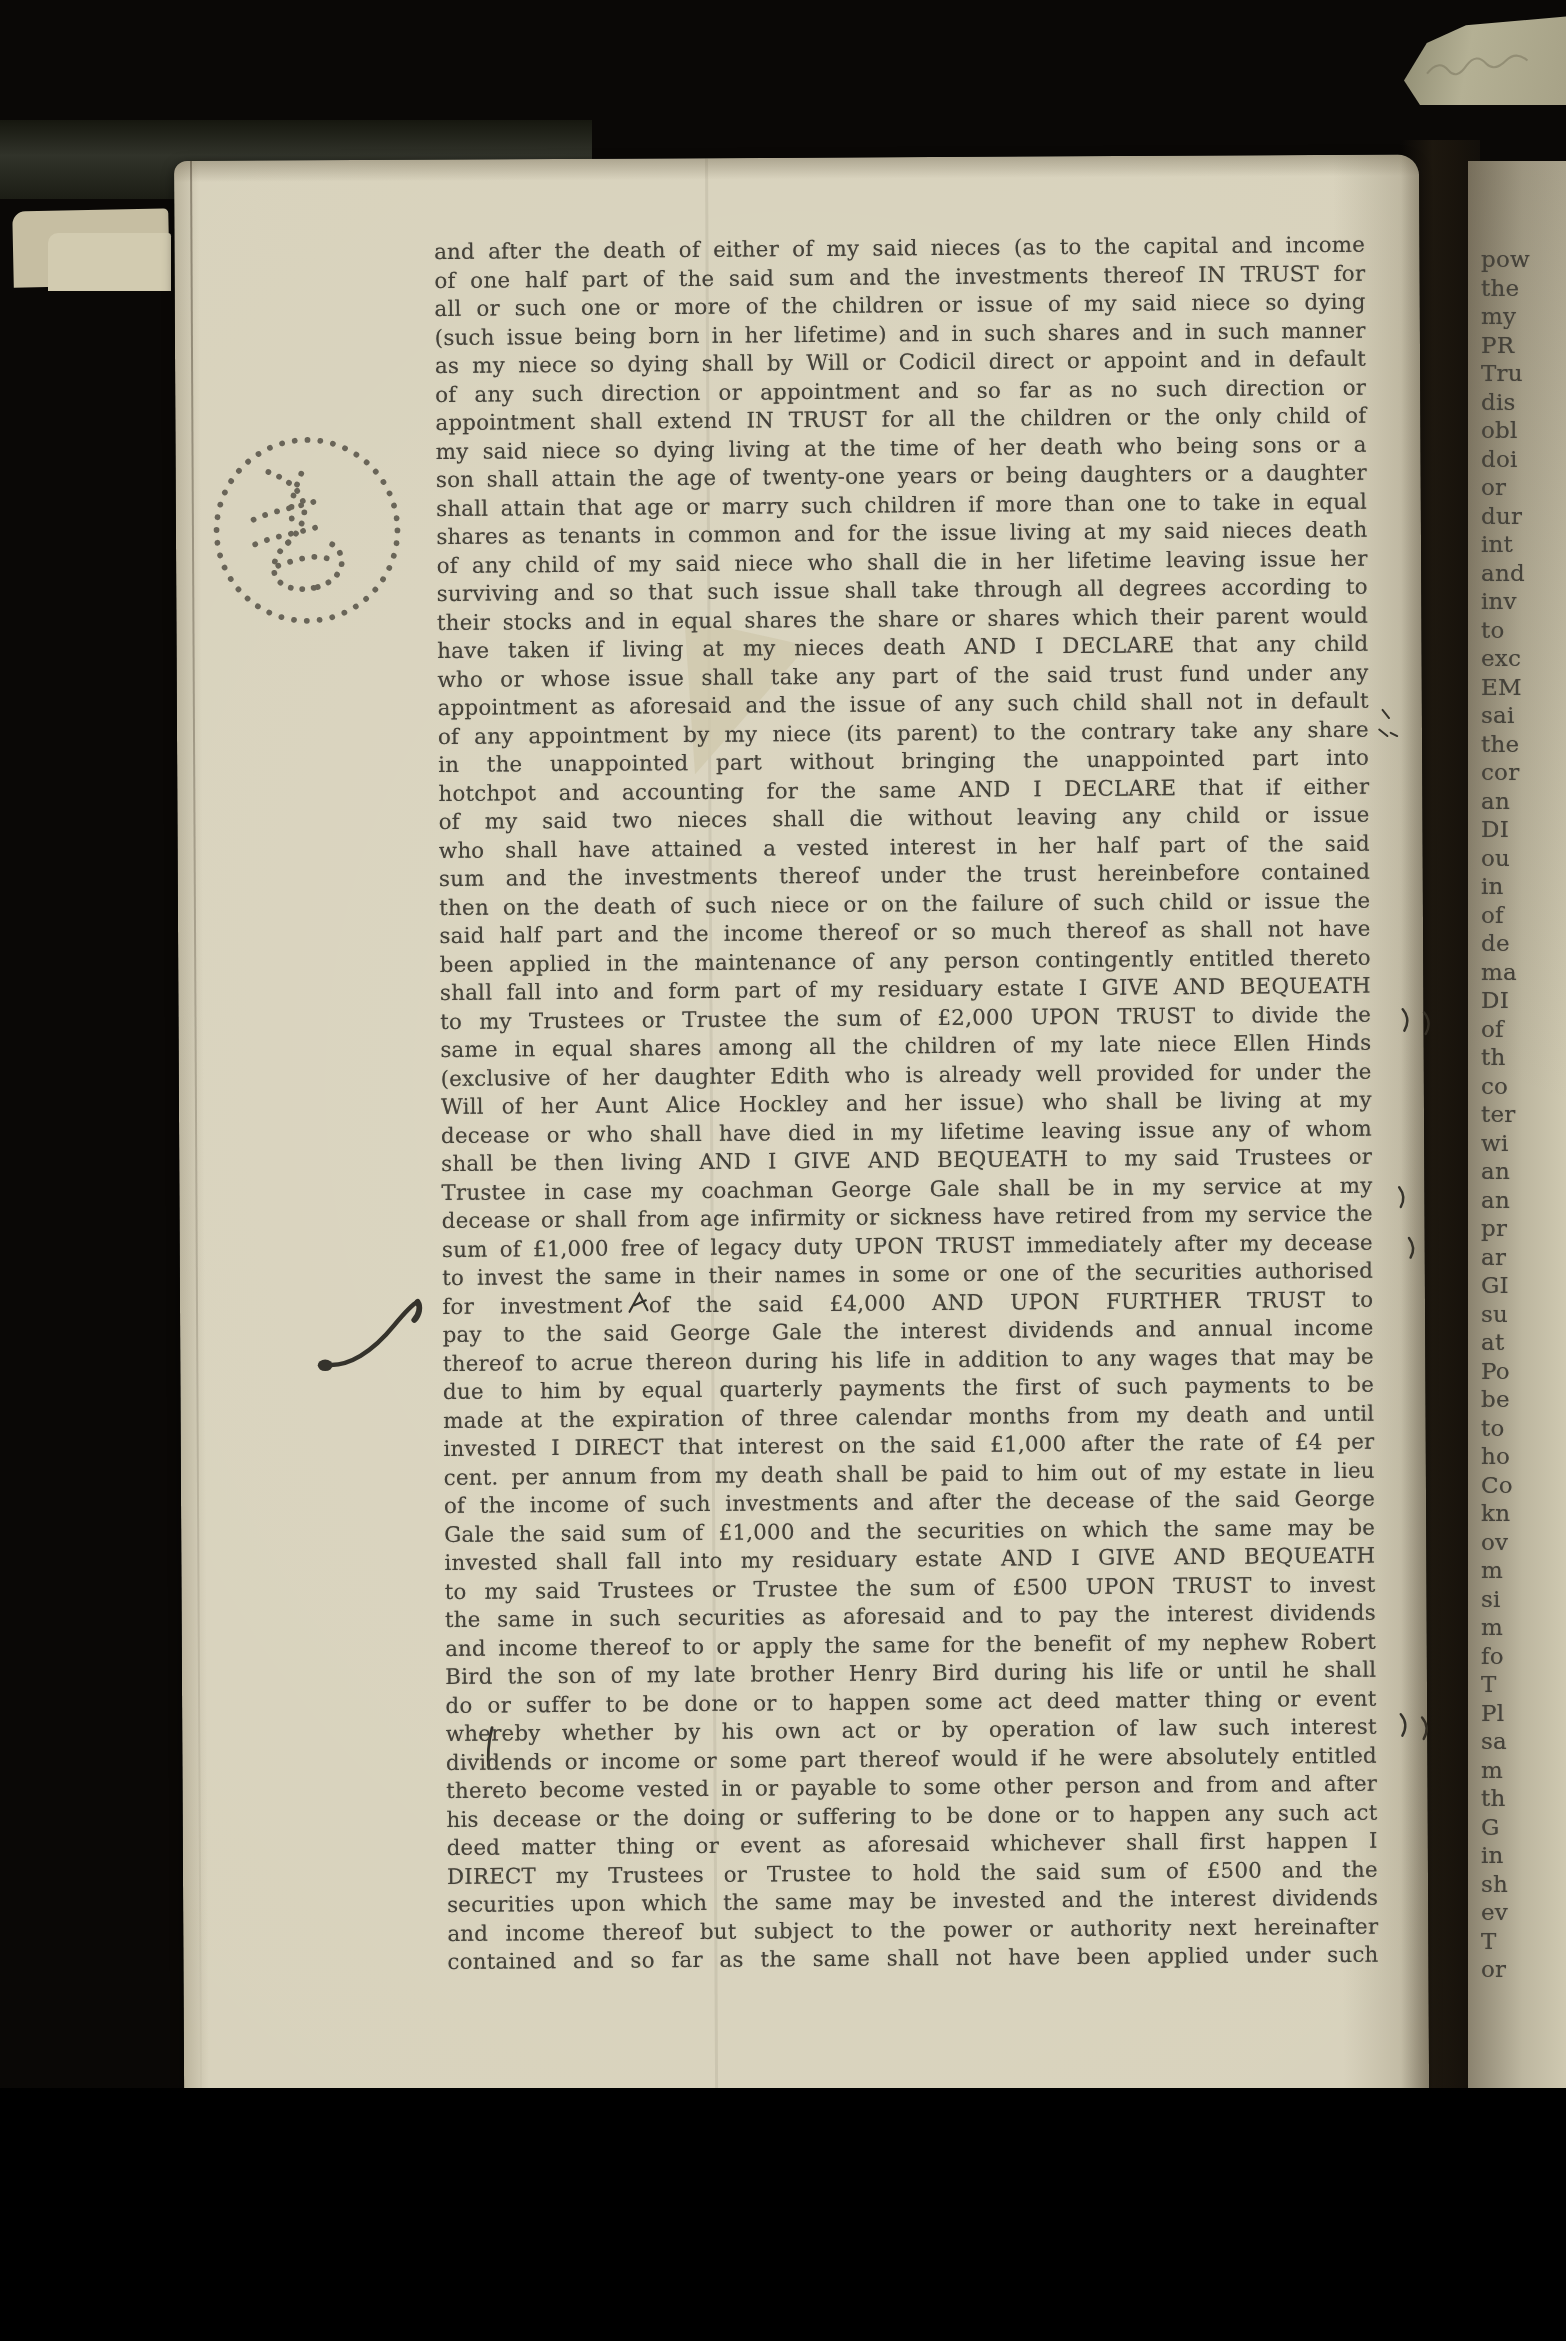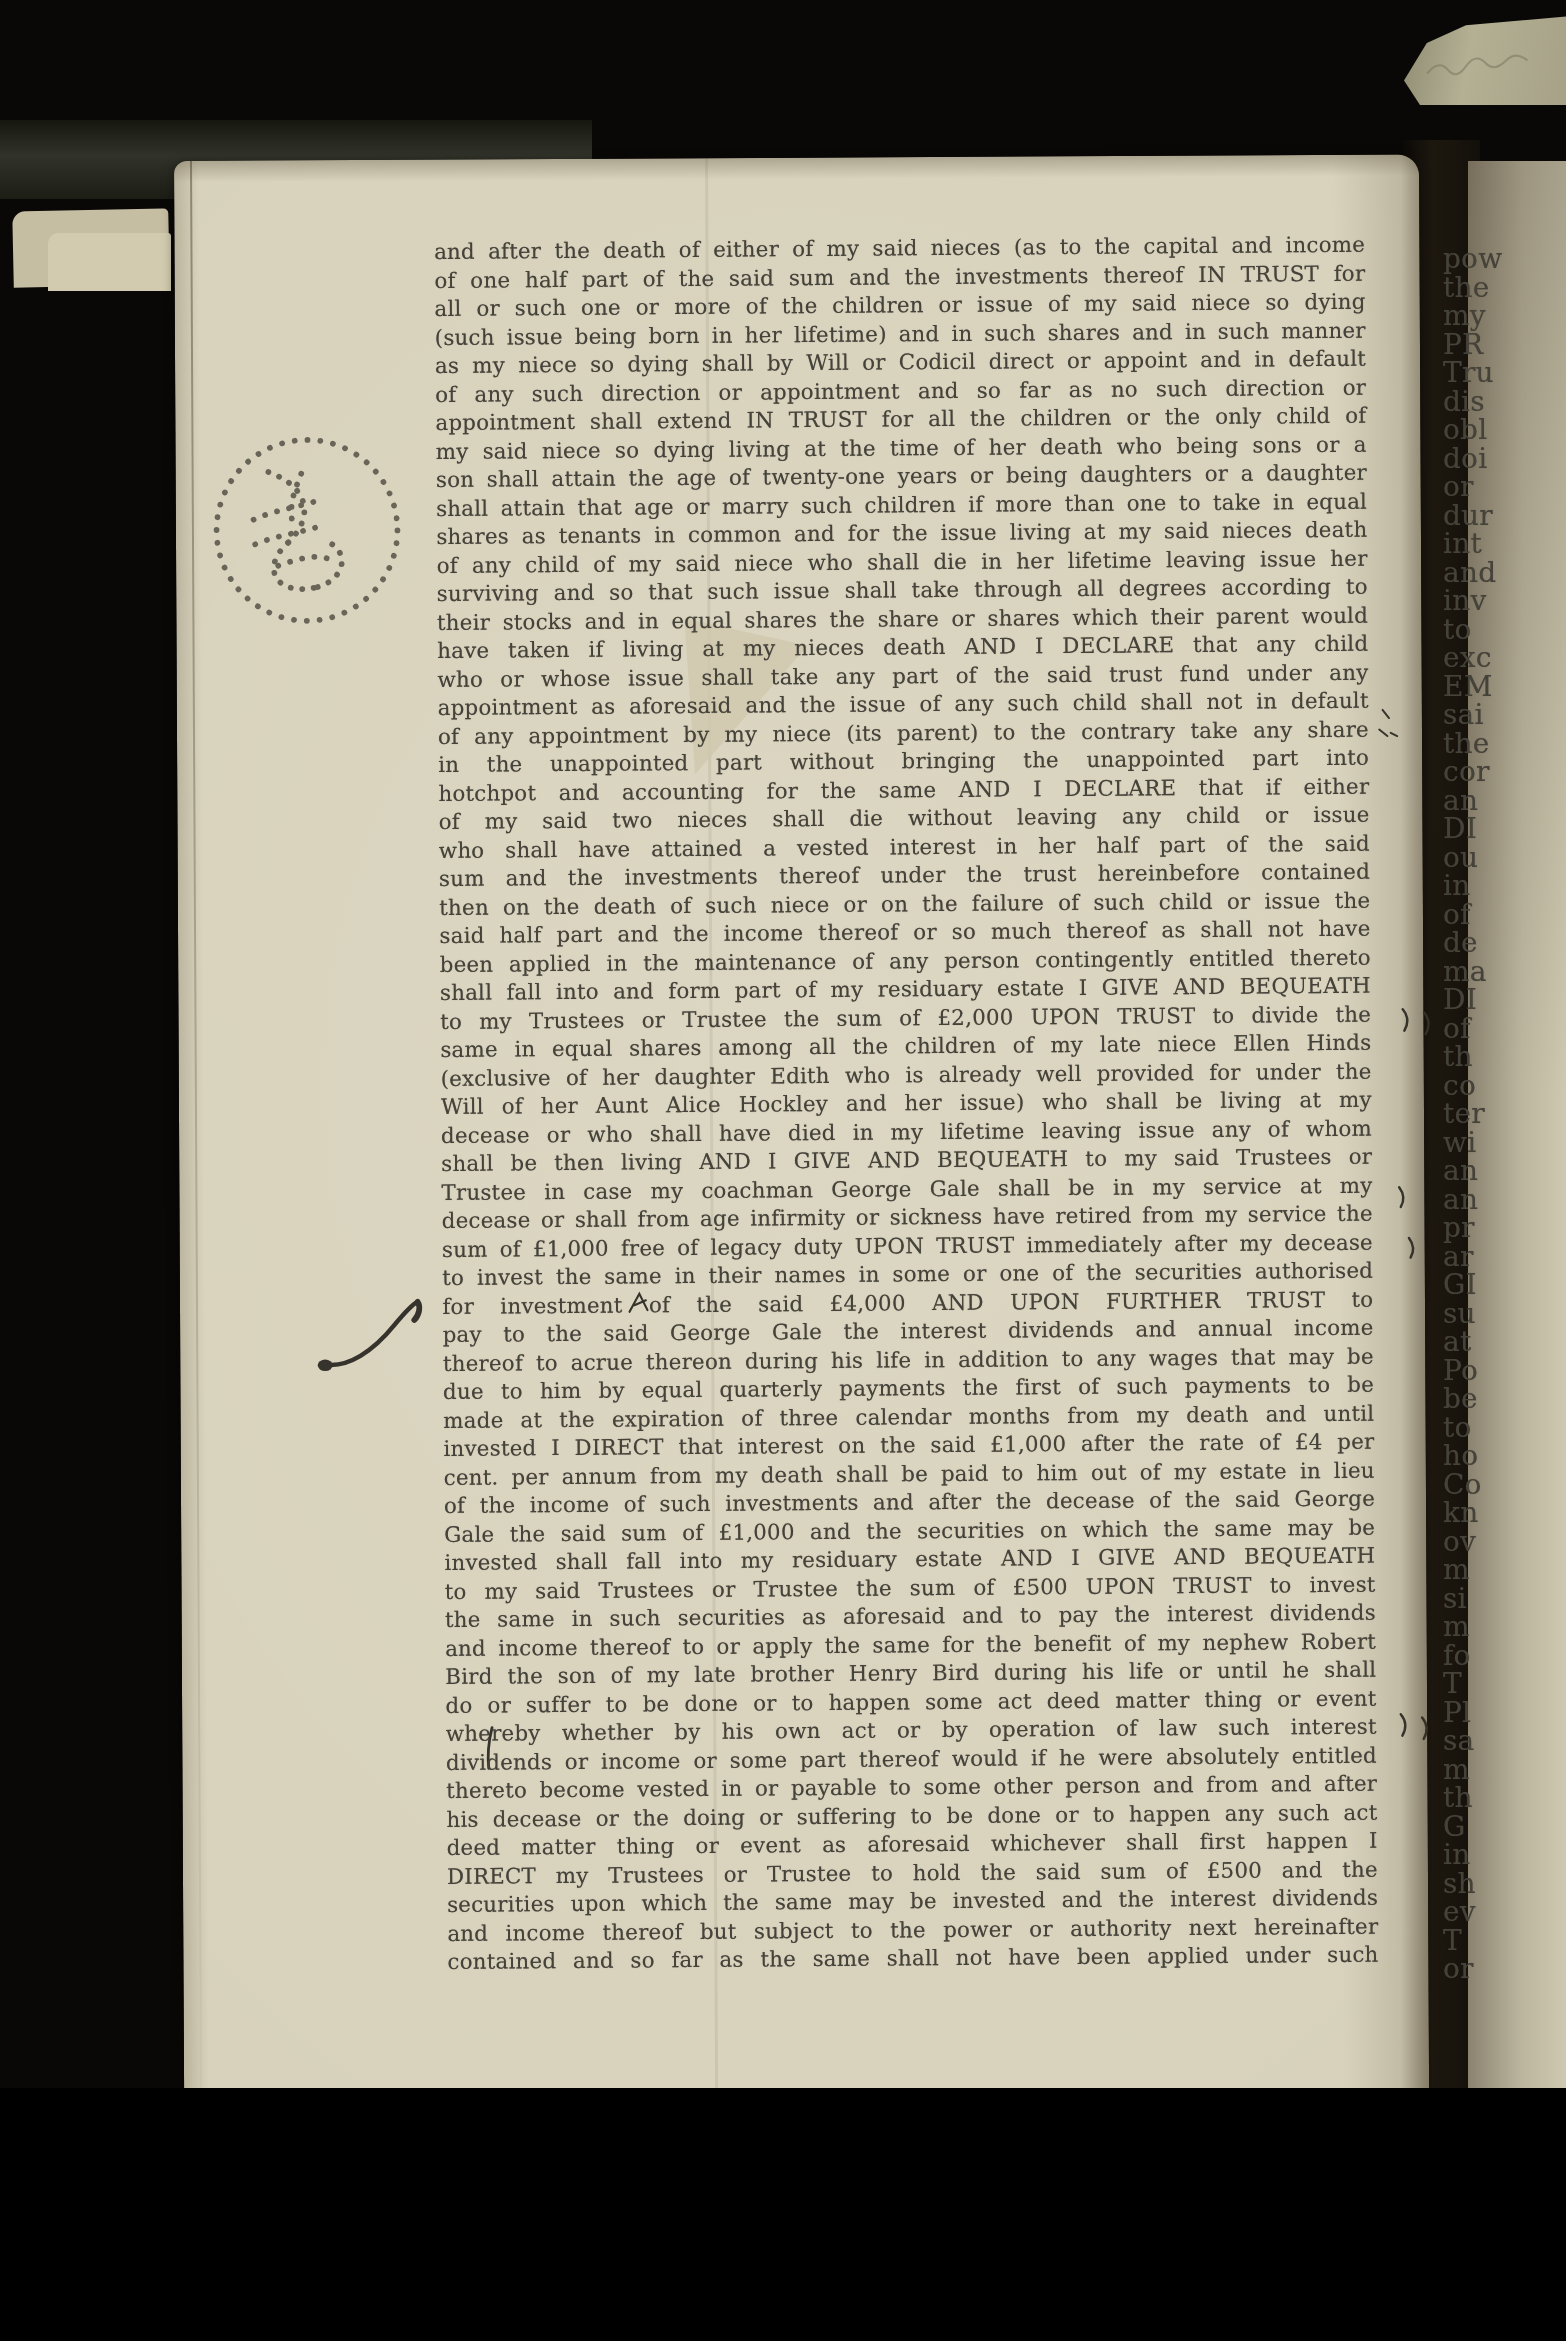--- a/index.html
+++ b/index.html
@@ -76,22 +76,22 @@
   }
   
   .text-block{
     position:absolute;left:434px;top:238px;width:931px;
     transform:rotate(-0.45deg);transform-origin:top left;
     color:var(--ink,#45423a);font-size:21.4px;line-height:28.5px;letter-spacing:0.2px;
     text-shadow:0 0 0.8px rgba(69,66,58,.55);
   }
   .text-block .line{text-align:justify;text-align-last:justify;white-space:normal;height:28.5px;overflow:visible;}
   .right-text{
-    position:absolute;left:1443px;top:245px;width:85px;
-    color:var(--ink,#45423a);font-size:28px;line-height:28.5px;letter-spacing:0.2px;
+    position:absolute;left:1481px;top:245px;width:85px;
+    color:var(--ink,#45423a);font-size:23px;line-height:28.5px;letter-spacing:0.2px;
     text-shadow:0 0 0.8px rgba(69,66,58,.55);overflow:hidden;height:1776px;
   }
   .right-text .line{white-space:nowrap;height:28.5px;}
   svg{position:absolute;overflow:visible;}
 </style>
 </head>
 <body>
 
 <div id="book">
 

